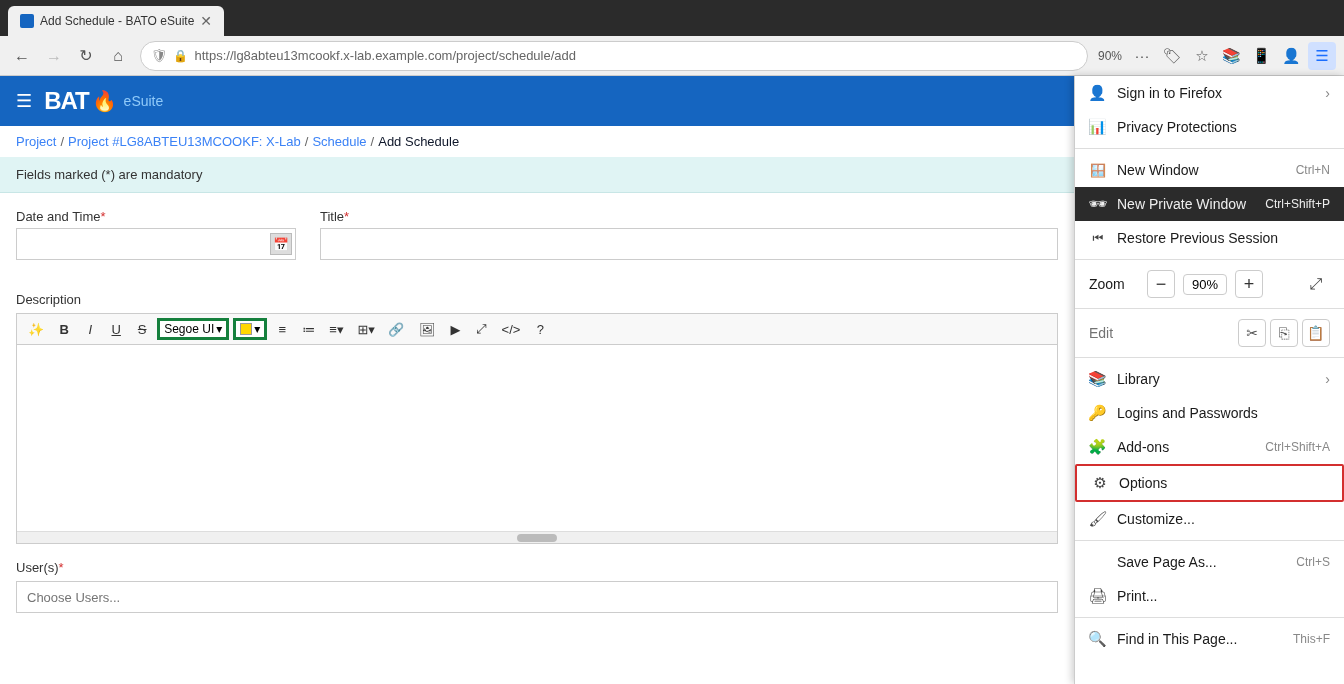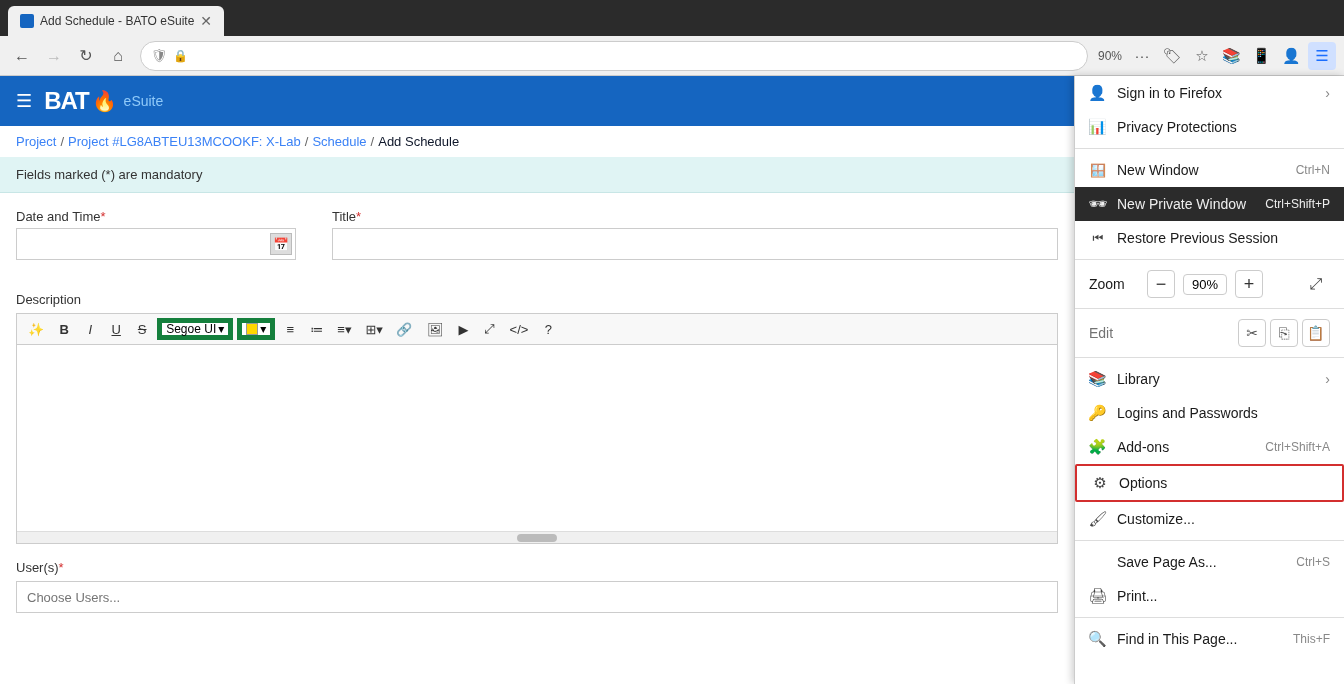--- a/index.html
+++ b/index.html
@@ -39,38 +39,38 @@
     .breadcrumb { padding: 8px 16px; font-size: 13px; color: #1565c0; display: flex; gap: 4px; align-items: center; }
     .breadcrumb a { color: #3b82f6; text-decoration: none; cursor: pointer; }
     .breadcrumb-sep { color: #666; }
     .breadcrumb-current { color: #0f172a; }
 
     
     .mandatory-notice { background: #e0f4f4; padding: 10px 16px; font-size: 13px; color: #333; border-bottom: 1px solid #c8e6e6; }
 
     
     .form-section { padding: 16px; }
-    .form-row { display: flex; gap: 36px; margin-bottom: 16px; }
+    .form-row { display: flex; gap: 24px; margin-bottom: 16px; }
     .form-group { display: flex; flex-direction: column; gap: 4px; }
     .form-group.half { flex: 0 0 280px; }
     .form-group.remaining { flex: 1; }
     .form-label { font-size: 13px; color: #333; font-weight: normal; }
     .required { color: #d32f2f; }
     .input-with-icon { display: flex; align-items: center; position: relative; }
     .form-input { border: 1px solid #ccc; padding: 6px 8px; font-size: 13px; width: 100%; height: 32px; }
     .calendar-icon { position: absolute; right: 4px; width: 22px; height: 22px; background: #ddd; display: flex; align-items: center; justify-content: center; cursor: pointer; border: 1px solid #bbb; font-size: 13px; }
 
     
     .desc-section { padding: 0 16px 16px; }
     .desc-label { font-size: 13px; color: #333; margin-bottom: 6px; }
     .editor-toolbar { border: 1px solid #ccc; background: #f8f8f8; padding: 4px 6px; display: flex; align-items: center; gap: 4px; flex-wrap: wrap; border-bottom: none; }
     .editor-btn { border: 1px solid transparent; background: none; padding: 2px 4px; cursor: pointer; font-size: 13px; color: #333; min-width: 22px; height: 22px; display: inline-flex; align-items: center; justify-content: center; border-radius: 2px; }
     .editor-btn.bold { font-weight: bold; }
     .editor-btn.italic { font-style: italic; }
-    .editor-dropdown { border: 5px solid #15803d; background: white; padding: 2px 4px; font-size: 12px; height: 22px; display: flex; align-items: center; gap: 2px; cursor: pointer; }
+    .editor-dropdown { border: 3px solid #15803d; background: white; padding: 2px 4px; font-size: 12px; height: 22px; display: flex; align-items: center; gap: 2px; cursor: pointer; }
     .color-indicator { width: 12px; height: 12px; background: #ffd700; border: 1px solid #999; }
     .editor-area { border: 1px solid #ccc; min-height: 200px; background: white; position: relative; }
     .editor-scrollbar { position: absolute; bottom: 0; left: 0; right: 0; height: 12px; background: #f0f0f0; border-top: 1px solid #ddd; display: flex; align-items: center; justify-content: center; }
     .scrollbar-thumb { width: 40px; height: 8px; background: #bbb; border-radius: 4px; }
 
     
     .users-section { padding: 0 16px; }
     .users-label { font-size: 13px; color: #333; margin-bottom: 6px; }
     .users-input { border: 1px solid #ccc; padding: 6px 10px; font-size: 13px; width: 100%; height: 32px; color: #999; }
 
@@ -111,20 +111,21 @@
     </div>
   </div>
   <div class="toolbar">
     <button class="nav-btn">←</button>
     <button class="nav-btn disabled">→</button>
     <button class="nav-btn">↻</button>
     <button class="nav-btn">⌂</button>
     <div class="url-bar-container">
       <span class="url-shield">🛡</span>
       <span class="url-lock">🔒</span>
+      <span class="url-text">https://lg8abteu13mcookf.x-lab.example.com/project/schedule/add</span>
     </div>
     <span class="zoom-indicator">90%</span>
     <div class="toolbar-right">
       <button class="toolbar-icon-btn">···</button>
       <button class="toolbar-icon-btn">🏷</button>
       <button class="toolbar-icon-btn">☆</button>
       <button class="toolbar-icon-btn">📚</button>
       <button class="toolbar-icon-btn">📱</button>
       <button class="toolbar-icon-btn">👤</button>
       <button class="toolbar-icon-btn active">☰</button>

